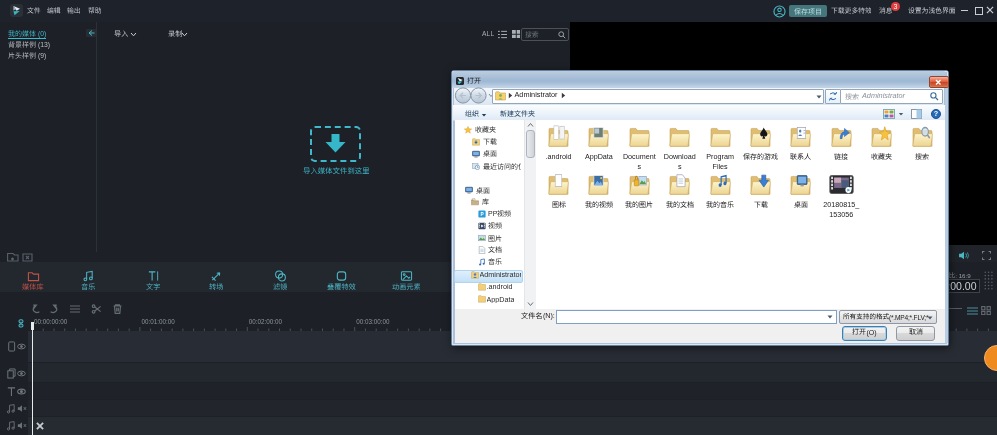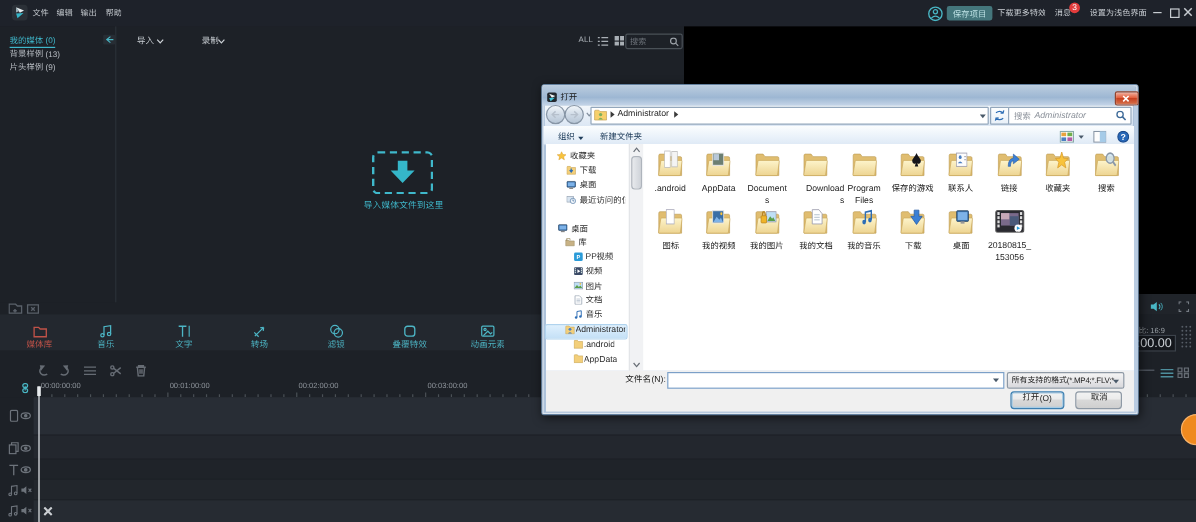--- a/index.html
+++ b/index.html
@@ -889,21 +889,21 @@
           <path d="M1.3 24 Q1.1 25 2.3 25 H27.6 Q28.8 25 29 24 L31 11.2 Q31.2 10.2 30 10.2 H5.2 Q4.2 10.2 4 11.2 Z" fill="url(#ffg)" stroke="#c9a758" stroke-width="0.7"></path>
         </svg>
       </div>
       <div class="ab" style="left:163.3px;top:80.5px;width:48px;text-align:center;font-size:7.2px;line-height:10.4px;color:#1c1c1c">Document<br>s</div>
       <div class="ab" style="left:217.2px;top:53.5px">
         <svg style="display:block" width="21" height="23" viewBox="0 0 32 27" preserveAspectRatio="none">
           <path d="M1.5 25 V5.5 Q1.5 4 3 4 H10.5 L13 6.5 H29 Q30.5 6.5 30.5 8 V25 Z" fill="#e0bd70" stroke="#bd9c52" stroke-width="0.7"></path>
           <path d="M1.3 24 Q1.1 25 2.3 25 H27.6 Q28.8 25 29 24 L31 11.2 Q31.2 10.2 30 10.2 H5.2 Q4.2 10.2 4 11.2 Z" fill="url(#ffg)" stroke="#c9a758" stroke-width="0.7"></path>
         </svg>
       </div>
-      <div class="ab" style="left:203.7px;top:80.5px;width:48px;text-align:right;font-size:7.2px;line-height:10.4px;color:#1c1c1c">Download<br>s</div>
+      <div class="ab" style="left:203.7px;top:80.5px;width:48px;text-align:center;font-size:7.2px;line-height:10.4px;color:#1c1c1c">Download<br>s</div>
       <div class="ab" style="left:257.6px;top:53.5px">
         <svg style="display:block" width="21" height="23" viewBox="0 0 32 27" preserveAspectRatio="none">
           <path d="M1.5 25 V5.5 Q1.5 4 3 4 H10.5 L13 6.5 H29 Q30.5 6.5 30.5 8 V25 Z" fill="#e0bd70" stroke="#bd9c52" stroke-width="0.7"></path>
           <path d="M1.3 24 Q1.1 25 2.3 25 H27.6 Q28.8 25 29 24 L31 11.2 Q31.2 10.2 30 10.2 H5.2 Q4.2 10.2 4 11.2 Z" fill="url(#ffg)" stroke="#c9a758" stroke-width="0.7"></path>
         </svg>
       </div>
       <div class="ab" style="left:244.10000000000002px;top:80.5px;width:48px;text-align:center;font-size:7.2px;line-height:10.4px;color:#1c1c1c">Program<br>Files</div>
       <div class="ab" style="left:298.0px;top:53.5px">
         <svg style="display:block" width="21" height="23" viewBox="0 0 32 27" preserveAspectRatio="none">
           <path d="M1.5 25 V5.5 Q1.5 4 3 4 H10.5 L13 6.5 H29 Q30.5 6.5 30.5 8 V25 Z" fill="#e0bd70" stroke="#bd9c52" stroke-width="0.7"></path>

